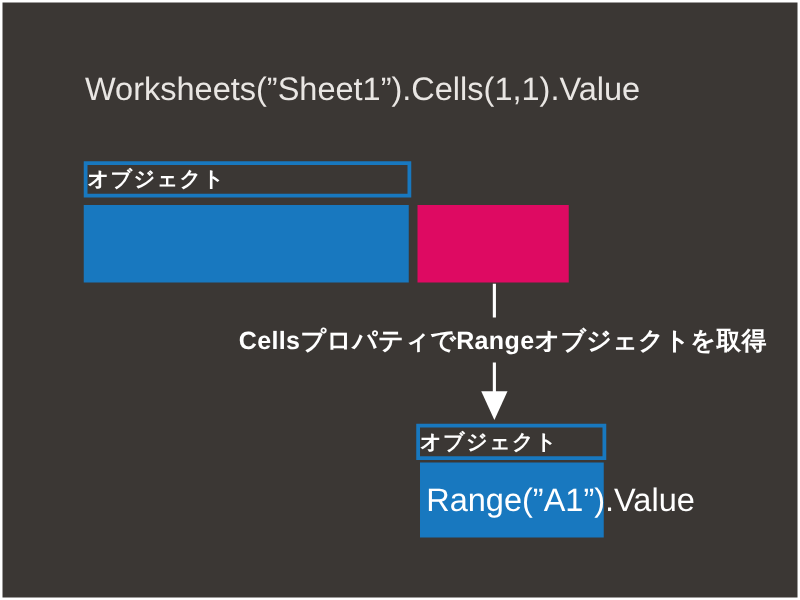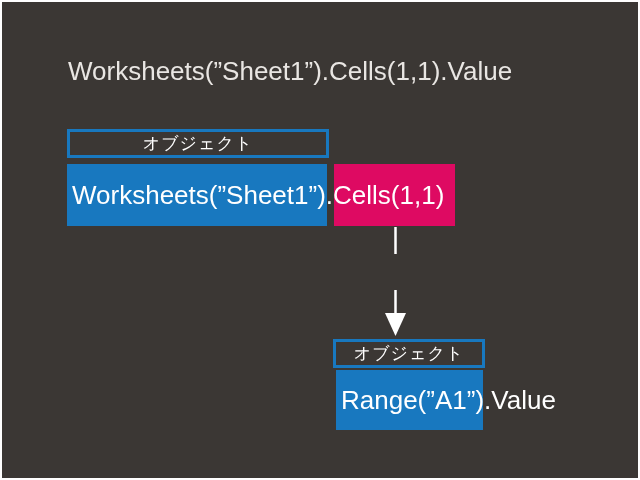--- a/index.html
+++ b/index.html
@@ -14,24 +14,24 @@
   }
   .title-code {
     position: absolute; left: 66px; top: 54px;
     font-size: 26px; line-height: 30px;
     color: var(--title-text, #e9e6e3);
     white-space: nowrap;
   }
   .label-box {
     position: absolute; box-sizing: border-box;
     height: 29px;
-    display: flex; align-items: center; justify-content: center;
+    display: flex; align-items: center; 
     background: transparent;
     color: var(--box-text, #ffffff);
-    font-size: 17px; font-weight: normal; letter-spacing: 1px;
+    font-size: 17px; font-weight: bold; letter-spacing: 1px;
     white-space: nowrap;
   }
   .label-box.blue { border: 3px solid var(--blue, #1878bf); }
   .label-box.pink { border: 3px solid var(--pink, #de0a62); }
   .fill-box { position: absolute; }
   .fill-box.blue { background: var(--blue, #1878bf); }
   .fill-box.pink { background: var(--pink, #de0a62); }
   .code-overlay {
     position: absolute;
     display: flex; align-items: center;
@@ -53,28 +53,28 @@
 
   <div class="title-code">Worksheets(”Sheet1”).Cells(1,1).Value</div>
 
   <div class="label-box blue" style="left:65px; top:127px; width:262px;">
     <span>オブジェクト</span>
   </div>
 
   <div class="fill-box blue" style="left:65px; top:162px; width:260px; height:62px;"></div>
   <div class="fill-box pink" style="left:332px; top:162px; width:121px; height:62px;"></div>
 
-  <div class="code-overlay" style="left:70px; top:162px; height:62px;">Worksheets(”Sheet1”).Cells(1,1)</div>
 
   <svg class="arrow-svg" width="30" height="112" viewBox="0 0 30 112">
     <line x1="13.5" y1="1" x2="13.5" y2="28" stroke="#ffffff" stroke-width="2.5"></line>
     <line x1="13.5" y1="64" x2="13.5" y2="88" stroke="#ffffff" stroke-width="2.5"></line>
     <polygon points="3,87 24,87 13.5,110" fill="#ffffff"></polygon>
   </svg>
 
+  <div class="annotation">CellsプロパティでRangeオブジェクトを取得</div>
 
   <div class="label-box blue" style="left:331px; top:337px; width:152px;">
     <span>オブジェクト</span>
   </div>
   <div class="fill-box blue" style="left:334px; top:368px; width:147px; height:60px;"></div>
   <div class="code-overlay" style="left:339px; top:368px; height:60px;text-align:center;">Range(”A1”).Value</div>
 
 </div>
 
 </body></html>

